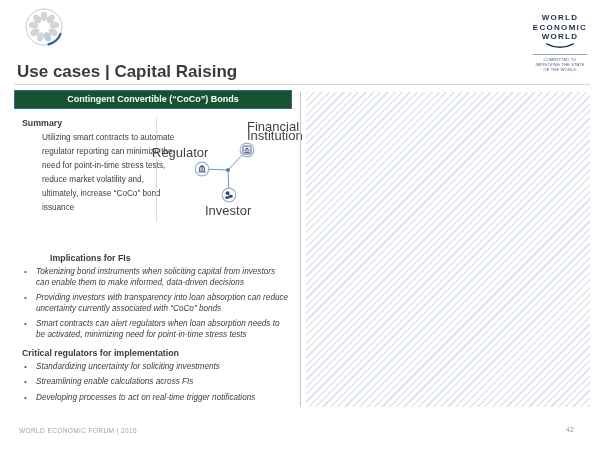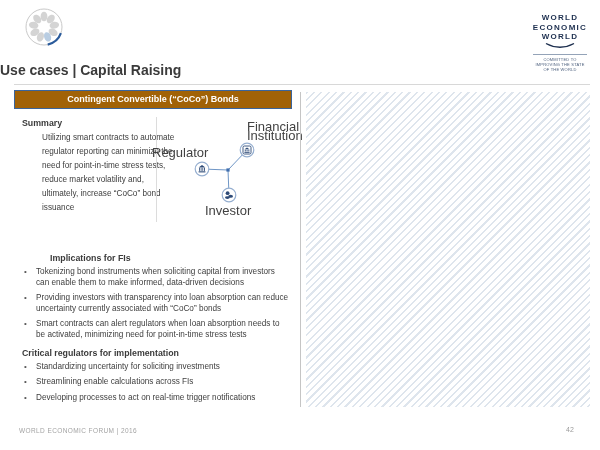--- a/index.html
+++ b/index.html
@@ -3,46 +3,46 @@
 <meta charset="utf-8">
 <style>
   html,body { margin:0; padding:0; background:#ffffff; }
   .slide {
     position:relative; width:600px; height:450px; background:#ffffff;
     font-family:"Liberation Sans", sans-serif; overflow:hidden;
   }
   
   .logo-mark { position:absolute; left:23px; top:6px; }
   
-  .slide-title { position:absolute; left:0; top:62px; font-size:14px; font-weight:bold; color:#3b3b3b; }
+  .slide-title { position:absolute; left:17px; top:62px; font-size:17px; font-weight:bold; color:#3b3b3b; }
   .title-rule { position:absolute; left:14px; top:84px; width:576px; height:1px; background:#d8d8d8; }
   
   .wef-logo { position:absolute; left:527px; top:13px; width:66px; text-align:center; color:#1c2e4e; }
   .wef-line { font-size:8px; font-weight:bold; letter-spacing:1.3px; line-height:9.5px; white-space:nowrap; }
   .wef-swoosh { display:block; margin:0 auto; }
   .wef-tagline { margin:4px 6px 0 6px; border-top:1px solid #94a3b8; padding-top:2px;
                  font-size:4px; line-height:5px; color:#4c5f7d; letter-spacing:0.2px; }
   
   .panel-header {
     position:absolute; left:14px; top:90px; width:278px; height:19px; box-sizing:border-box;
-    background:#a16207; border:1px solid #3a649c; color:#ffffff; font-weight:bold;
+    background:#14532d; border:1px solid #3a649c; color:#ffffff; font-weight:bold;
     font-size:9px; text-align:center; line-height:17px;
   }
   .sec-heading { position:absolute; left:22px; font-size:8.8px; font-weight:bold; color:#3b3b3b; }
   .summary-heading { top:118px; }
   .summary-body { position:absolute; left:22px; top:131px; width:134px; font-size:8.2px; line-height:14px; color:#404040;margin-left:20px; }
   .v-divider { position:absolute; left:156px; top:117px; width:1px; height:105px; background:#dcdcdc; }
   .diagram-svg { position:absolute; left:156px; top:115px; }
   .node-label { position:absolute; font-size:13px; color:#424242; line-height:9px; }
   .label-regulator { left:152px; top:148px; width:40px; text-align:right; }
   .label-fi { left:247px; top:122px; width:48px; text-align:center; }
   .label-investor { left:205px; top:206px; width:48px; text-align:left; }
   .impl-heading { top:253px;padding-left:28px; }
   .crit-heading { top:348px; }
-  .bullets { position:absolute; left:22px; margin:0; padding:0; list-style:none; width:268px; }
+  .bullets { position:absolute; left:22px; margin:0; padding:0; list-style:none; width:268px;font-style:italic; }
   .impl-list { top:267px; }
   .crit-list { top:362px; }
   .bullets li { position:relative; padding-left:14px; font-size:8.2px; line-height:10.8px; color:#404040; margin-bottom:4.5px; }
   .bullets li::before { content:"•"; position:absolute; left:2px; top:0; color:#595959; font-size:8px; }
   
   .main-vline { position:absolute; left:300px; top:92px; width:1px; height:315px; background:#c5c5c5; }
   .hatch-box {
     position:absolute; left:306px; top:92px; width:284px; height:315px;
     background:repeating-linear-gradient(135deg, #dee5ed 0px, #dee5ed 1.6px, #ffffff 1.6px, #ffffff 5.2px);
   }

